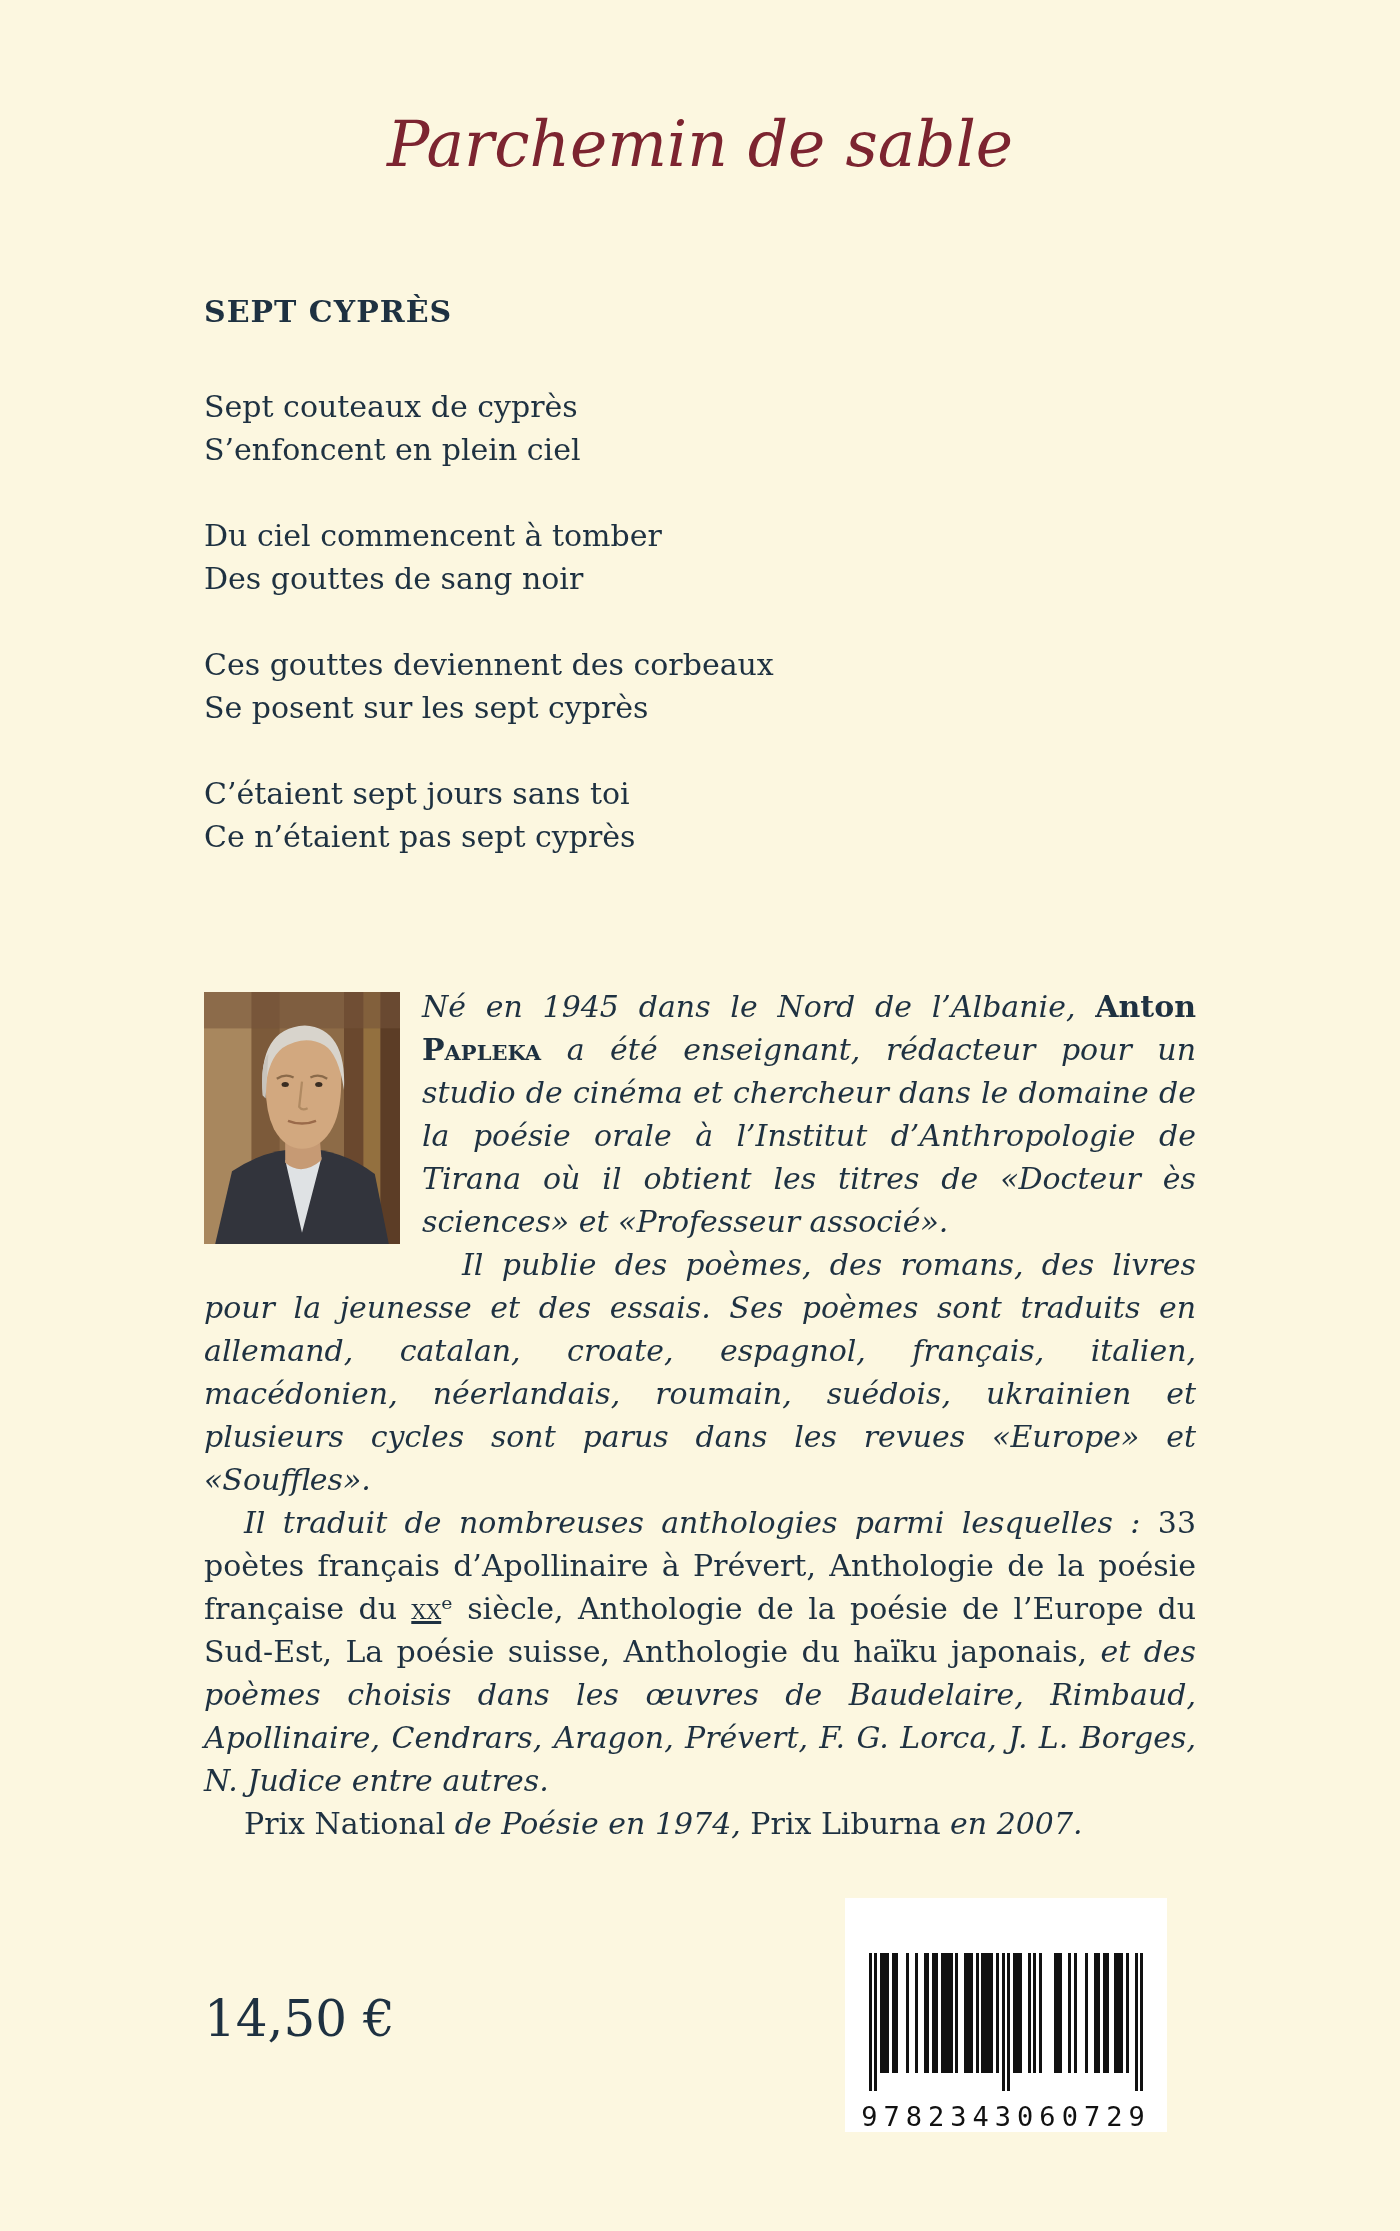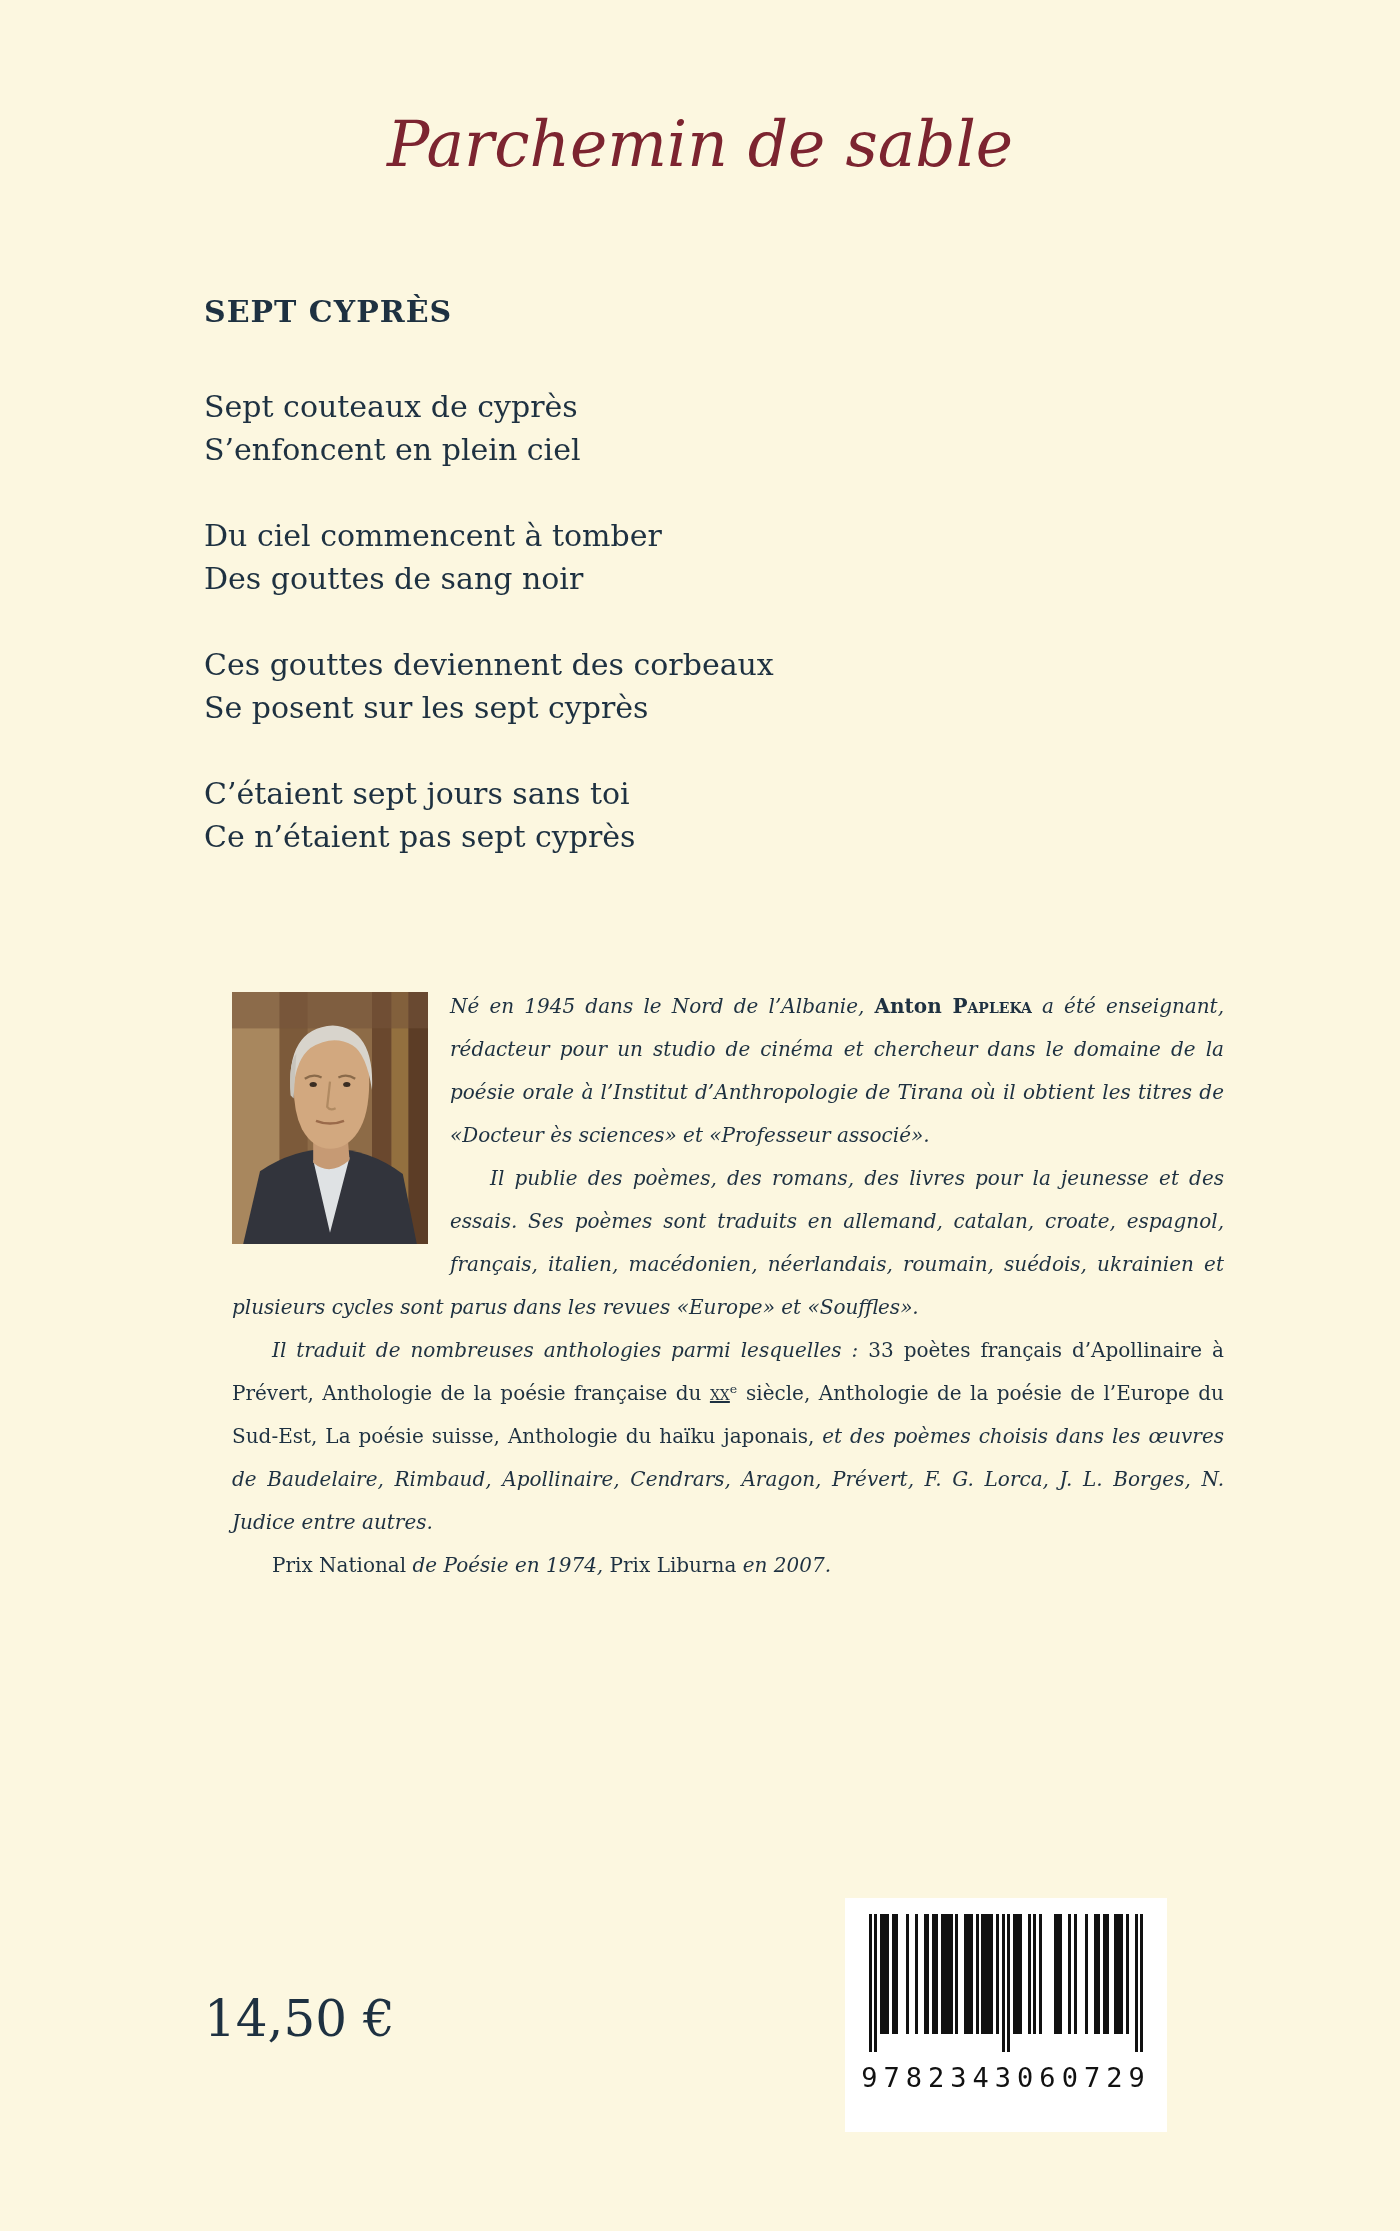--- a/index.html
+++ b/index.html
@@ -31,24 +31,23 @@
     line-height: 43px;
   }
   .poem-heading { margin: 0 0 52px 0; letter-spacing: 1px; font-weight: bold; }
   .stanza { margin: 0 0 43px 0; }
   .poem-line { white-space: nowrap; }
 
   .bio {
     position: absolute;
     top: 985px; left: 204px;
     width: 992px;
-    font-size: 20px;
+    font-size: 30px;
     line-height: 43px;
     text-align: justify;
-    margin-left: 28px;
   }
   .photo {
     float: left;
     width: 196px; height: 252px;
     margin: 7px 22px 4px 0;
     background: #8d6b47;
     overflow: hidden;
   }
   .photo svg { display: block; width: 100%; height: 100%; }
   .bio p { margin: 0; }
@@ -71,20 +70,21 @@
   }
 
   .barcode-box {
     position: absolute;
     left: 845px; top: 1898px;
     width: 322px; height: 234px;
     background: var(--barcode_bg, #ffffff);
     display: flex;
     flex-direction: column;
     align-items: center;
+    justify-content: flex-end;
   }
   .barcode-bars {
     display: flex;
     align-items: flex-start;
     margin-top: 16px;
     height: 146px;
     flex-shrink: 0;
   }
   .module { flex: 0 0 2.9px; width: 2.9px; height: 120px; }
   .module.black { background: var(--bar, #111111); }

